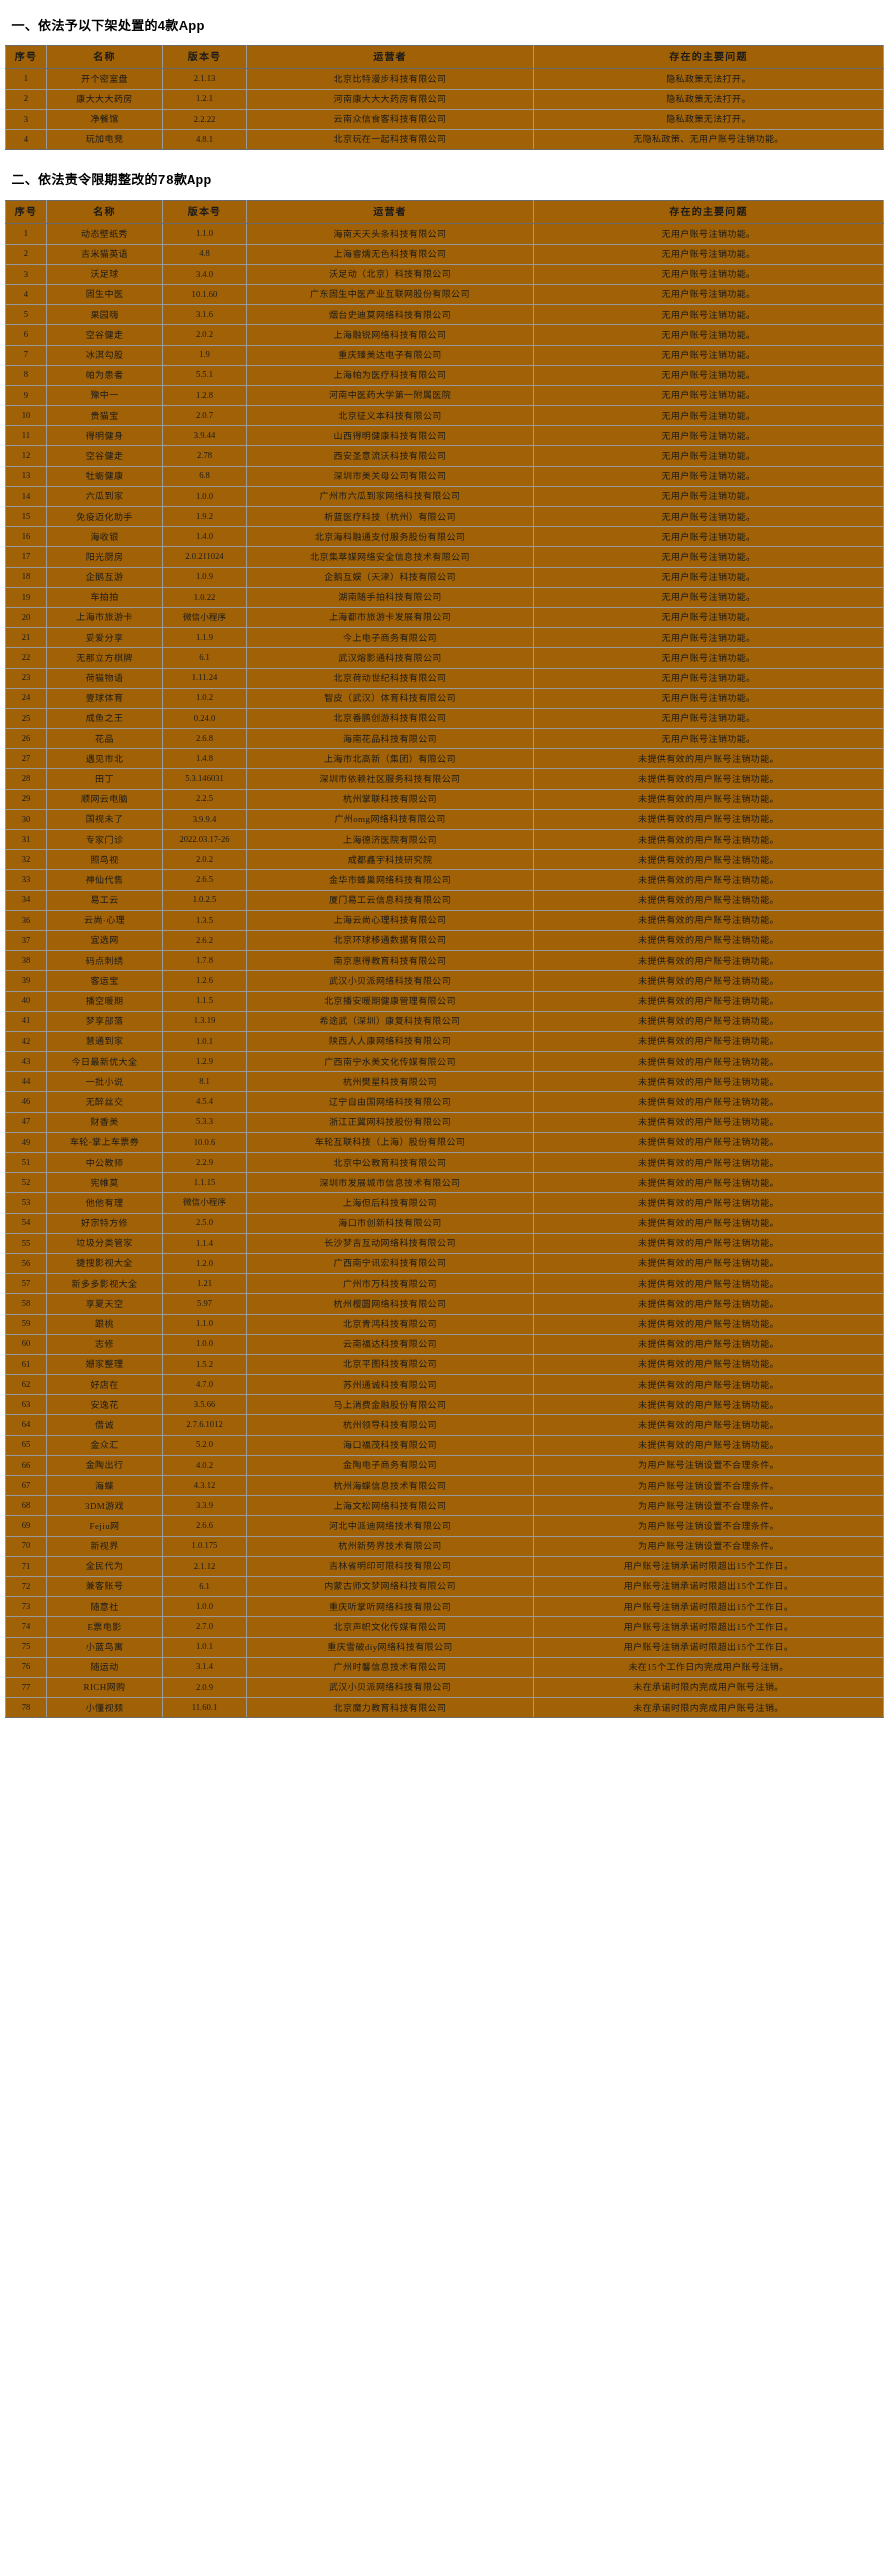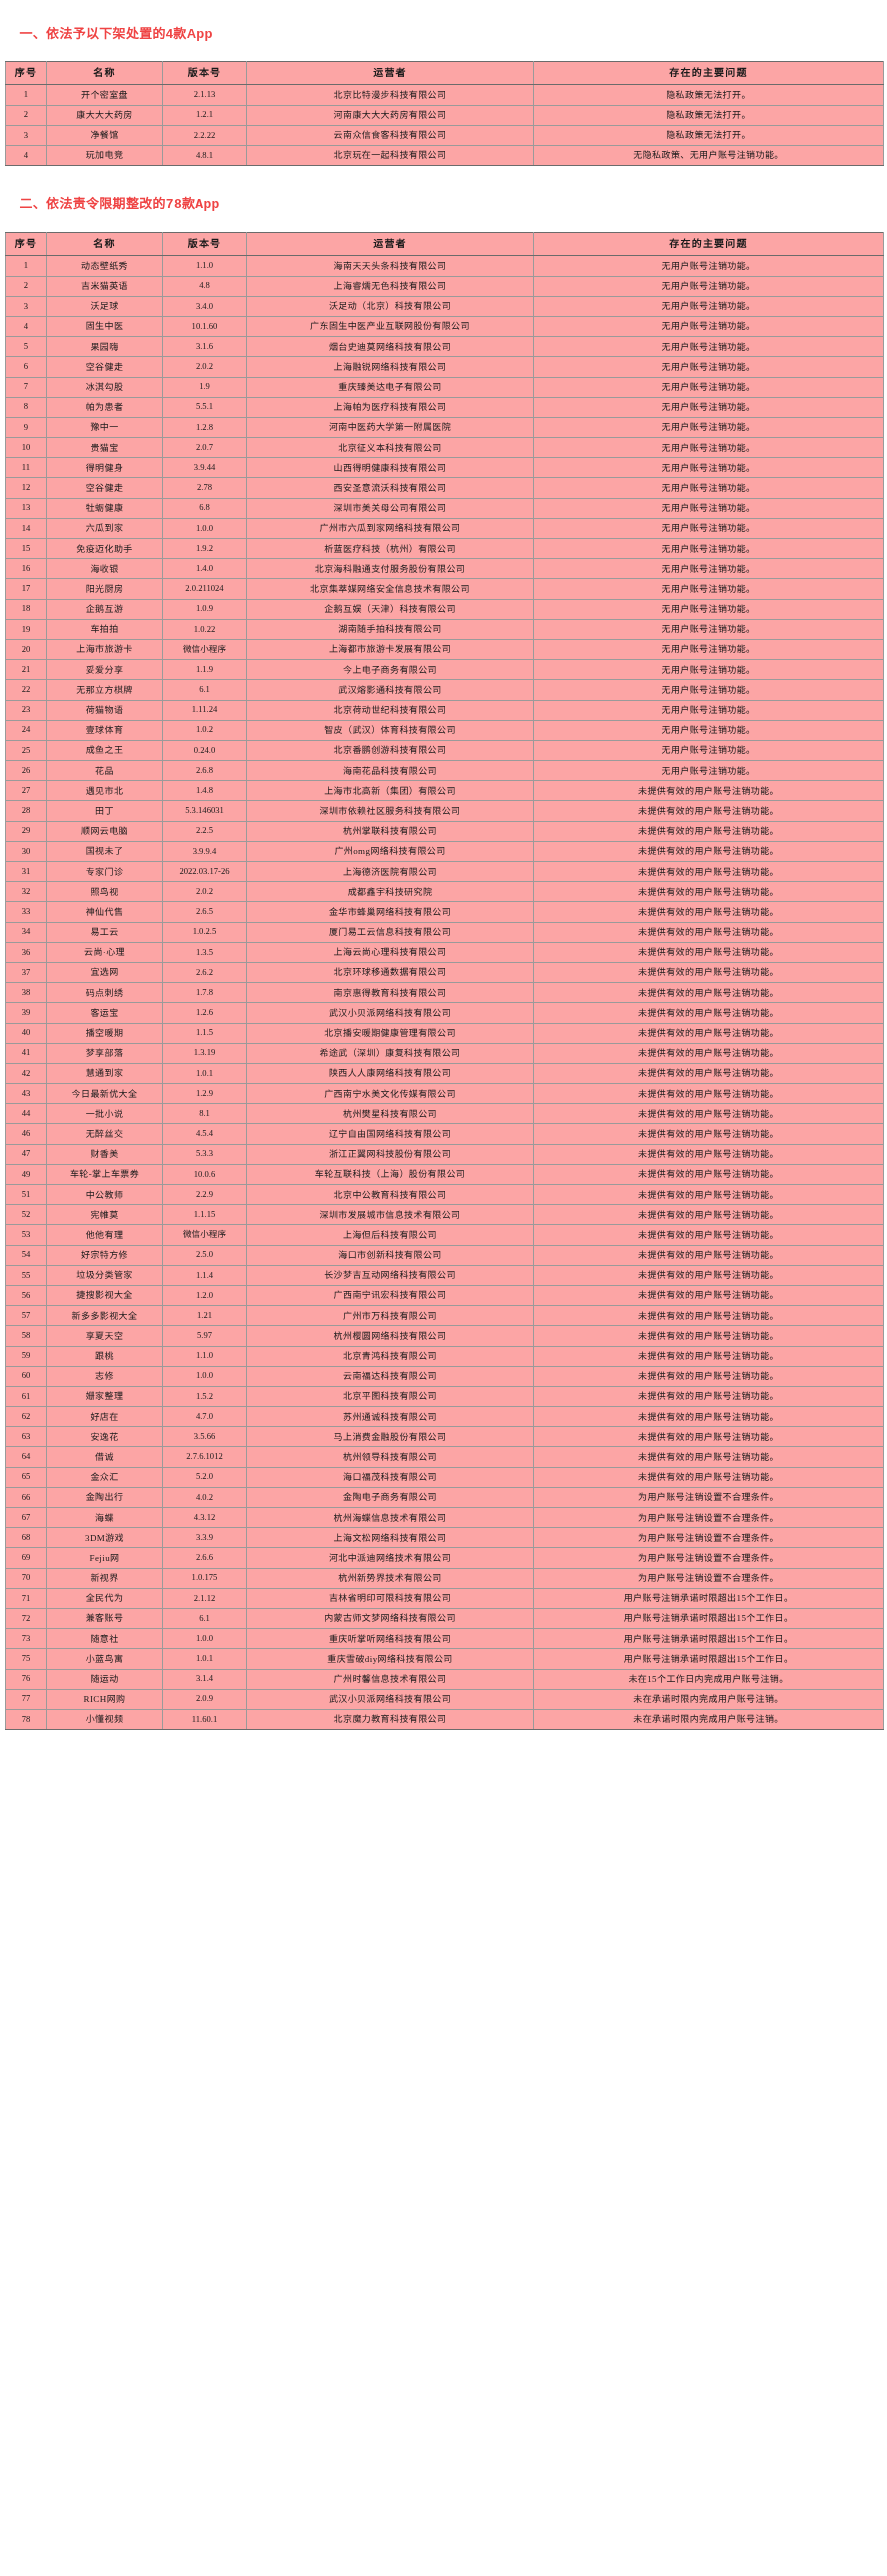--- a/index.html
+++ b/index.html
@@ -17,35 +17,35 @@
   .page {
     width: 888px;
     box-sizing: border-box;
     padding: 0 5px;
   }
   .section-heading {
     font-family: "Liberation Sans", "DejaVu Sans", sans-serif;
     font-weight: bold;
     font-size: 13px;
     letter-spacing: 0.3px;
-    color: #ef4444;
-    margin: 12px;
+    color: #000000;
+    margin: 4px;
     padding: 13.6px 0 7.4px 2.5px;
     line-height: 1.2;
   }
   .section-heading.second {
     padding-top: 18.5px;
     font-family: Liberation Mono, monospace;
   }
   table.app-table {
     width: 878px;
     border-collapse: collapse;
     table-layout: fixed;
     font-size: 9.2px;
-    background: #fca5a5;
+    background: #a16207;
     padding-left: 47px;
   }
   table.app-table col.c-idx   { width: 41px; }
   table.app-table col.c-name  { width: 116px; }
   table.app-table col.c-ver   { width: 84px; }
   table.app-table col.c-oper  { width: 287px; }
   table.app-table col.c-prob  { width: 350px; }
 
   table.app-table th,
   table.app-table td {
@@ -637,20 +637,27 @@
           <td class="prob">用户账号注销承诺时限超出15个工作日。</td>
         </tr>
         <tr>
           <td class="idx">73</td>
           <td class="name">随意社</td>
           <td class="ver">1.0.0</td>
           <td class="oper">重庆听掌听网络科技有限公司</td>
           <td class="prob">用户账号注销承诺时限超出15个工作日。</td>
         </tr>
         <tr>
+          <td class="idx">74</td>
+          <td class="name">E票电影</td>
+          <td class="ver">2.7.0</td>
+          <td class="oper">北京声帜文化传媒有限公司</td>
+          <td class="prob">用户账号注销承诺时限超出15个工作日。</td>
+        </tr>
+        <tr>
           <td class="idx">75</td>
           <td class="name">小蓝鸟寓</td>
           <td class="ver">1.0.1</td>
           <td class="oper">重庆雪破diy网络科技有限公司</td>
           <td class="prob">用户账号注销承诺时限超出15个工作日。</td>
         </tr>
         <tr>
           <td class="idx">76</td>
           <td class="name">随运动</td>
           <td class="ver">3.1.4</td>

